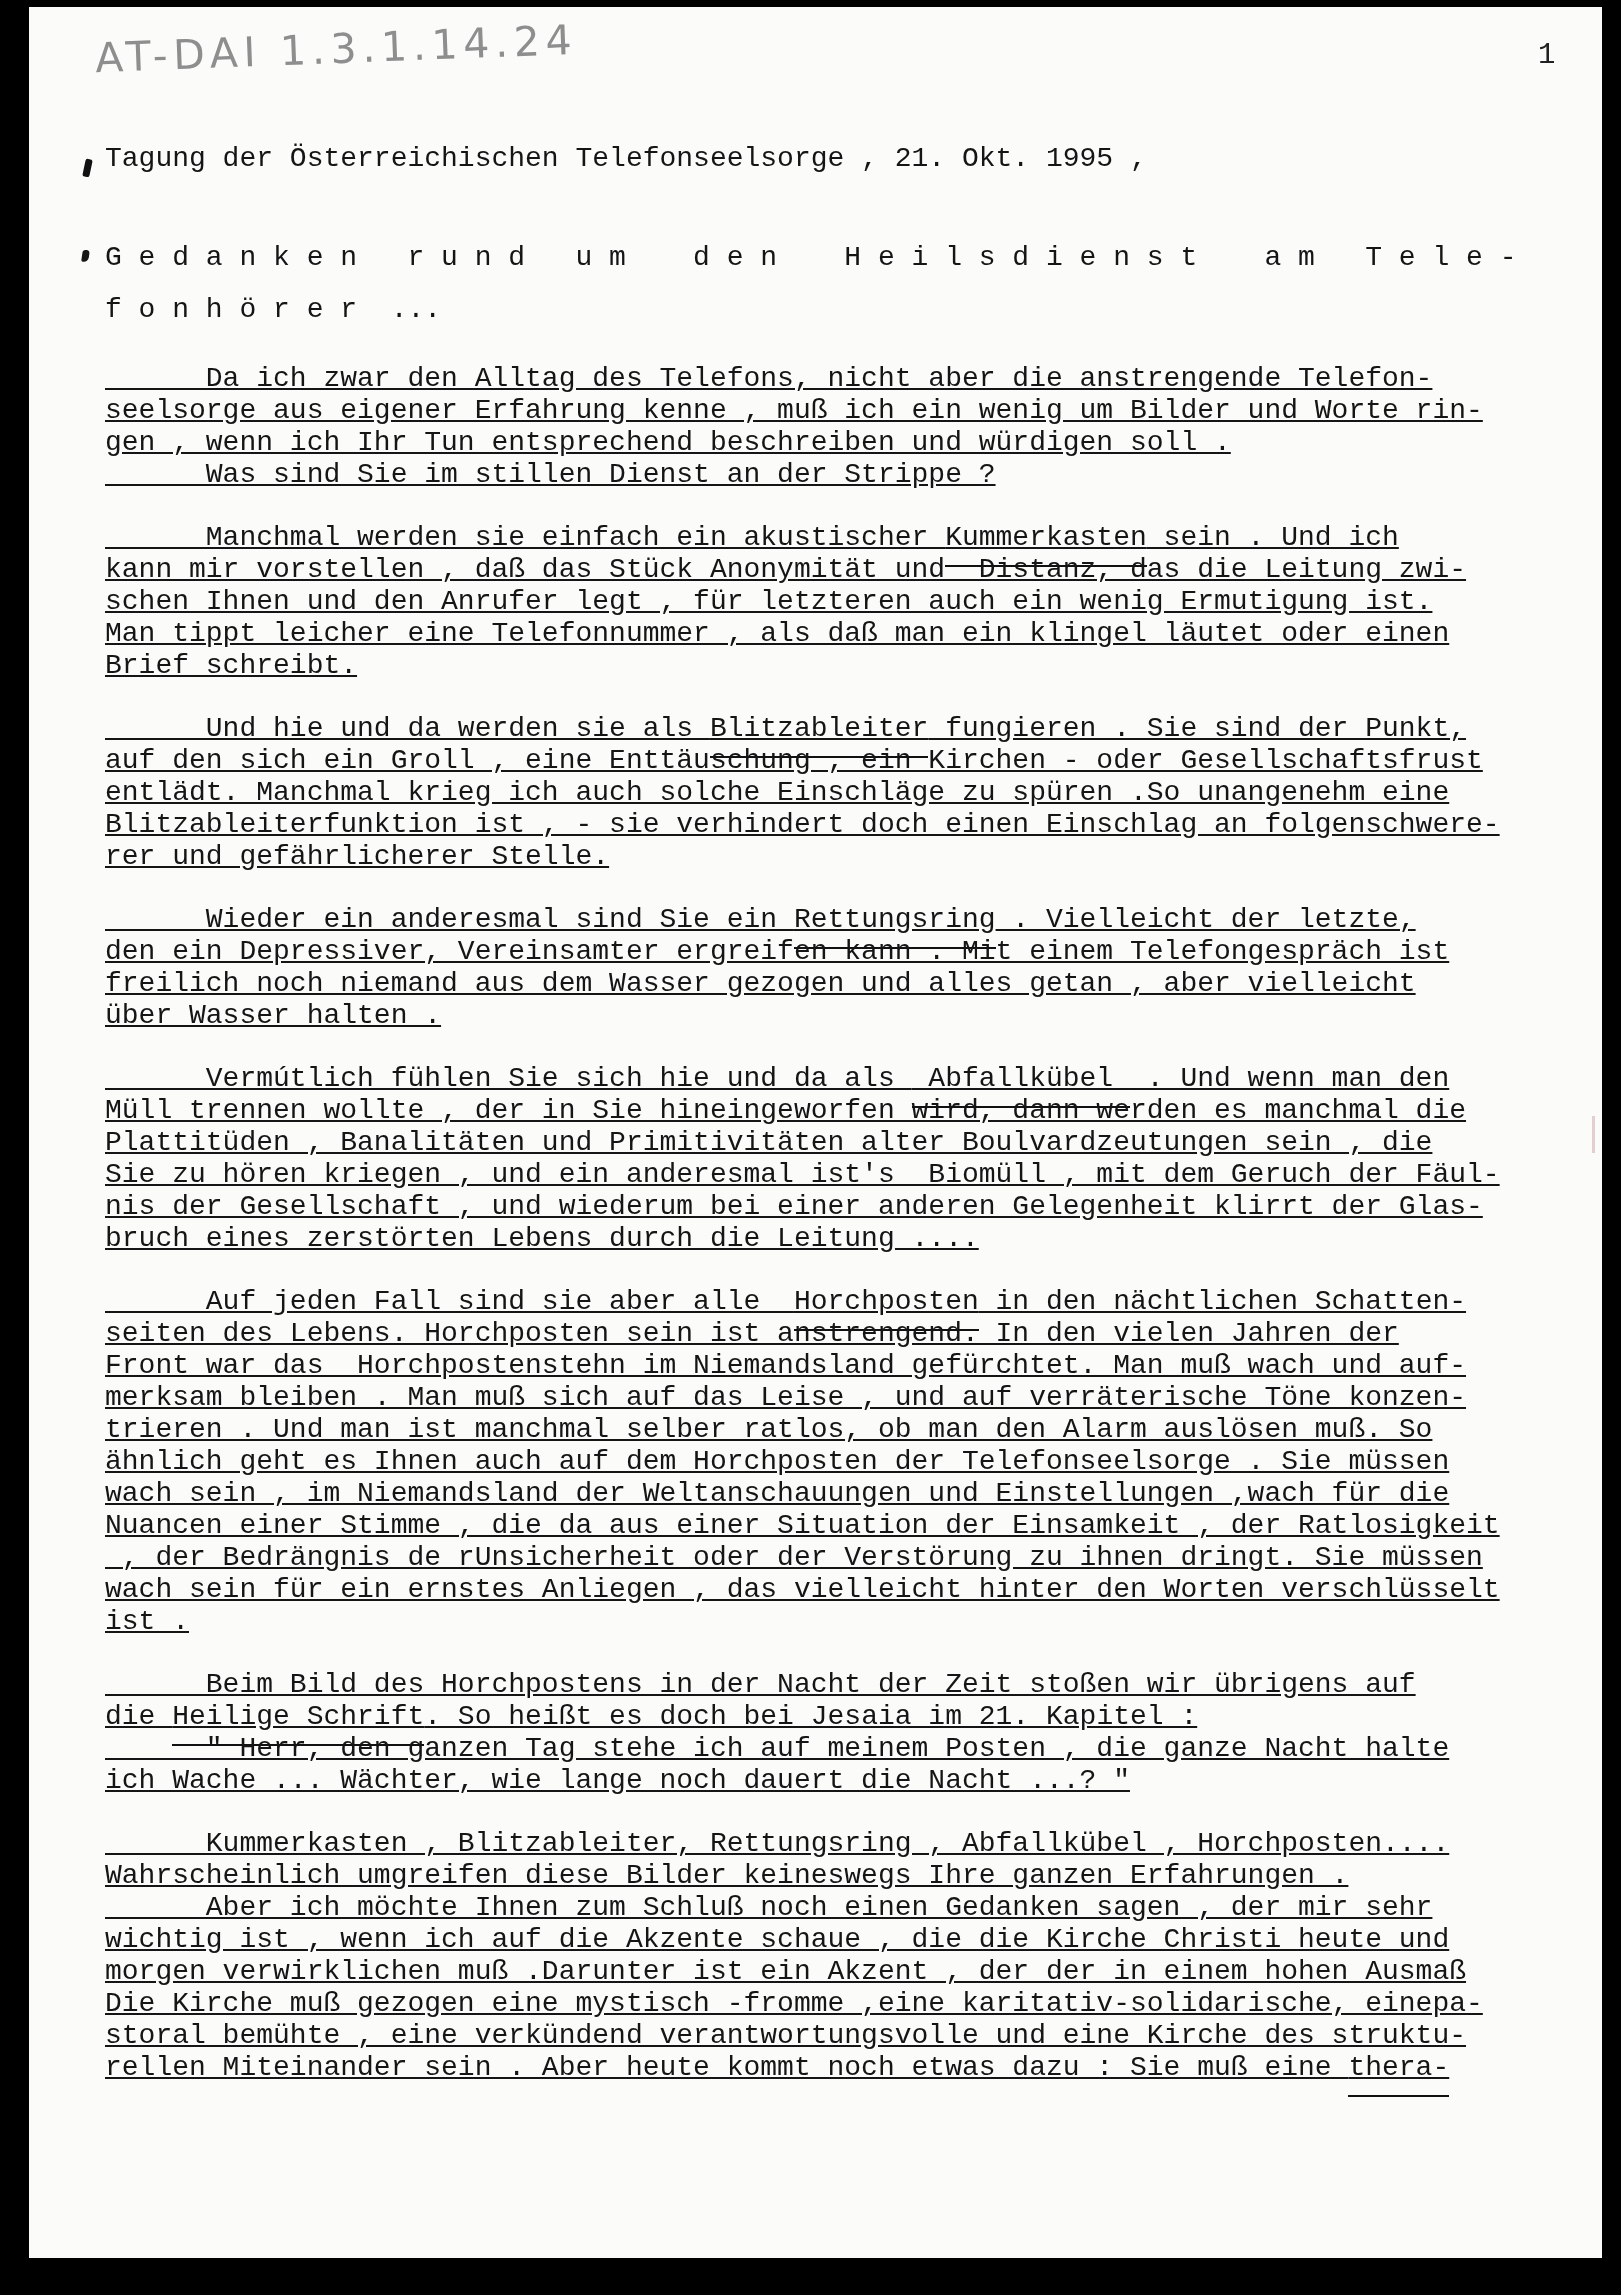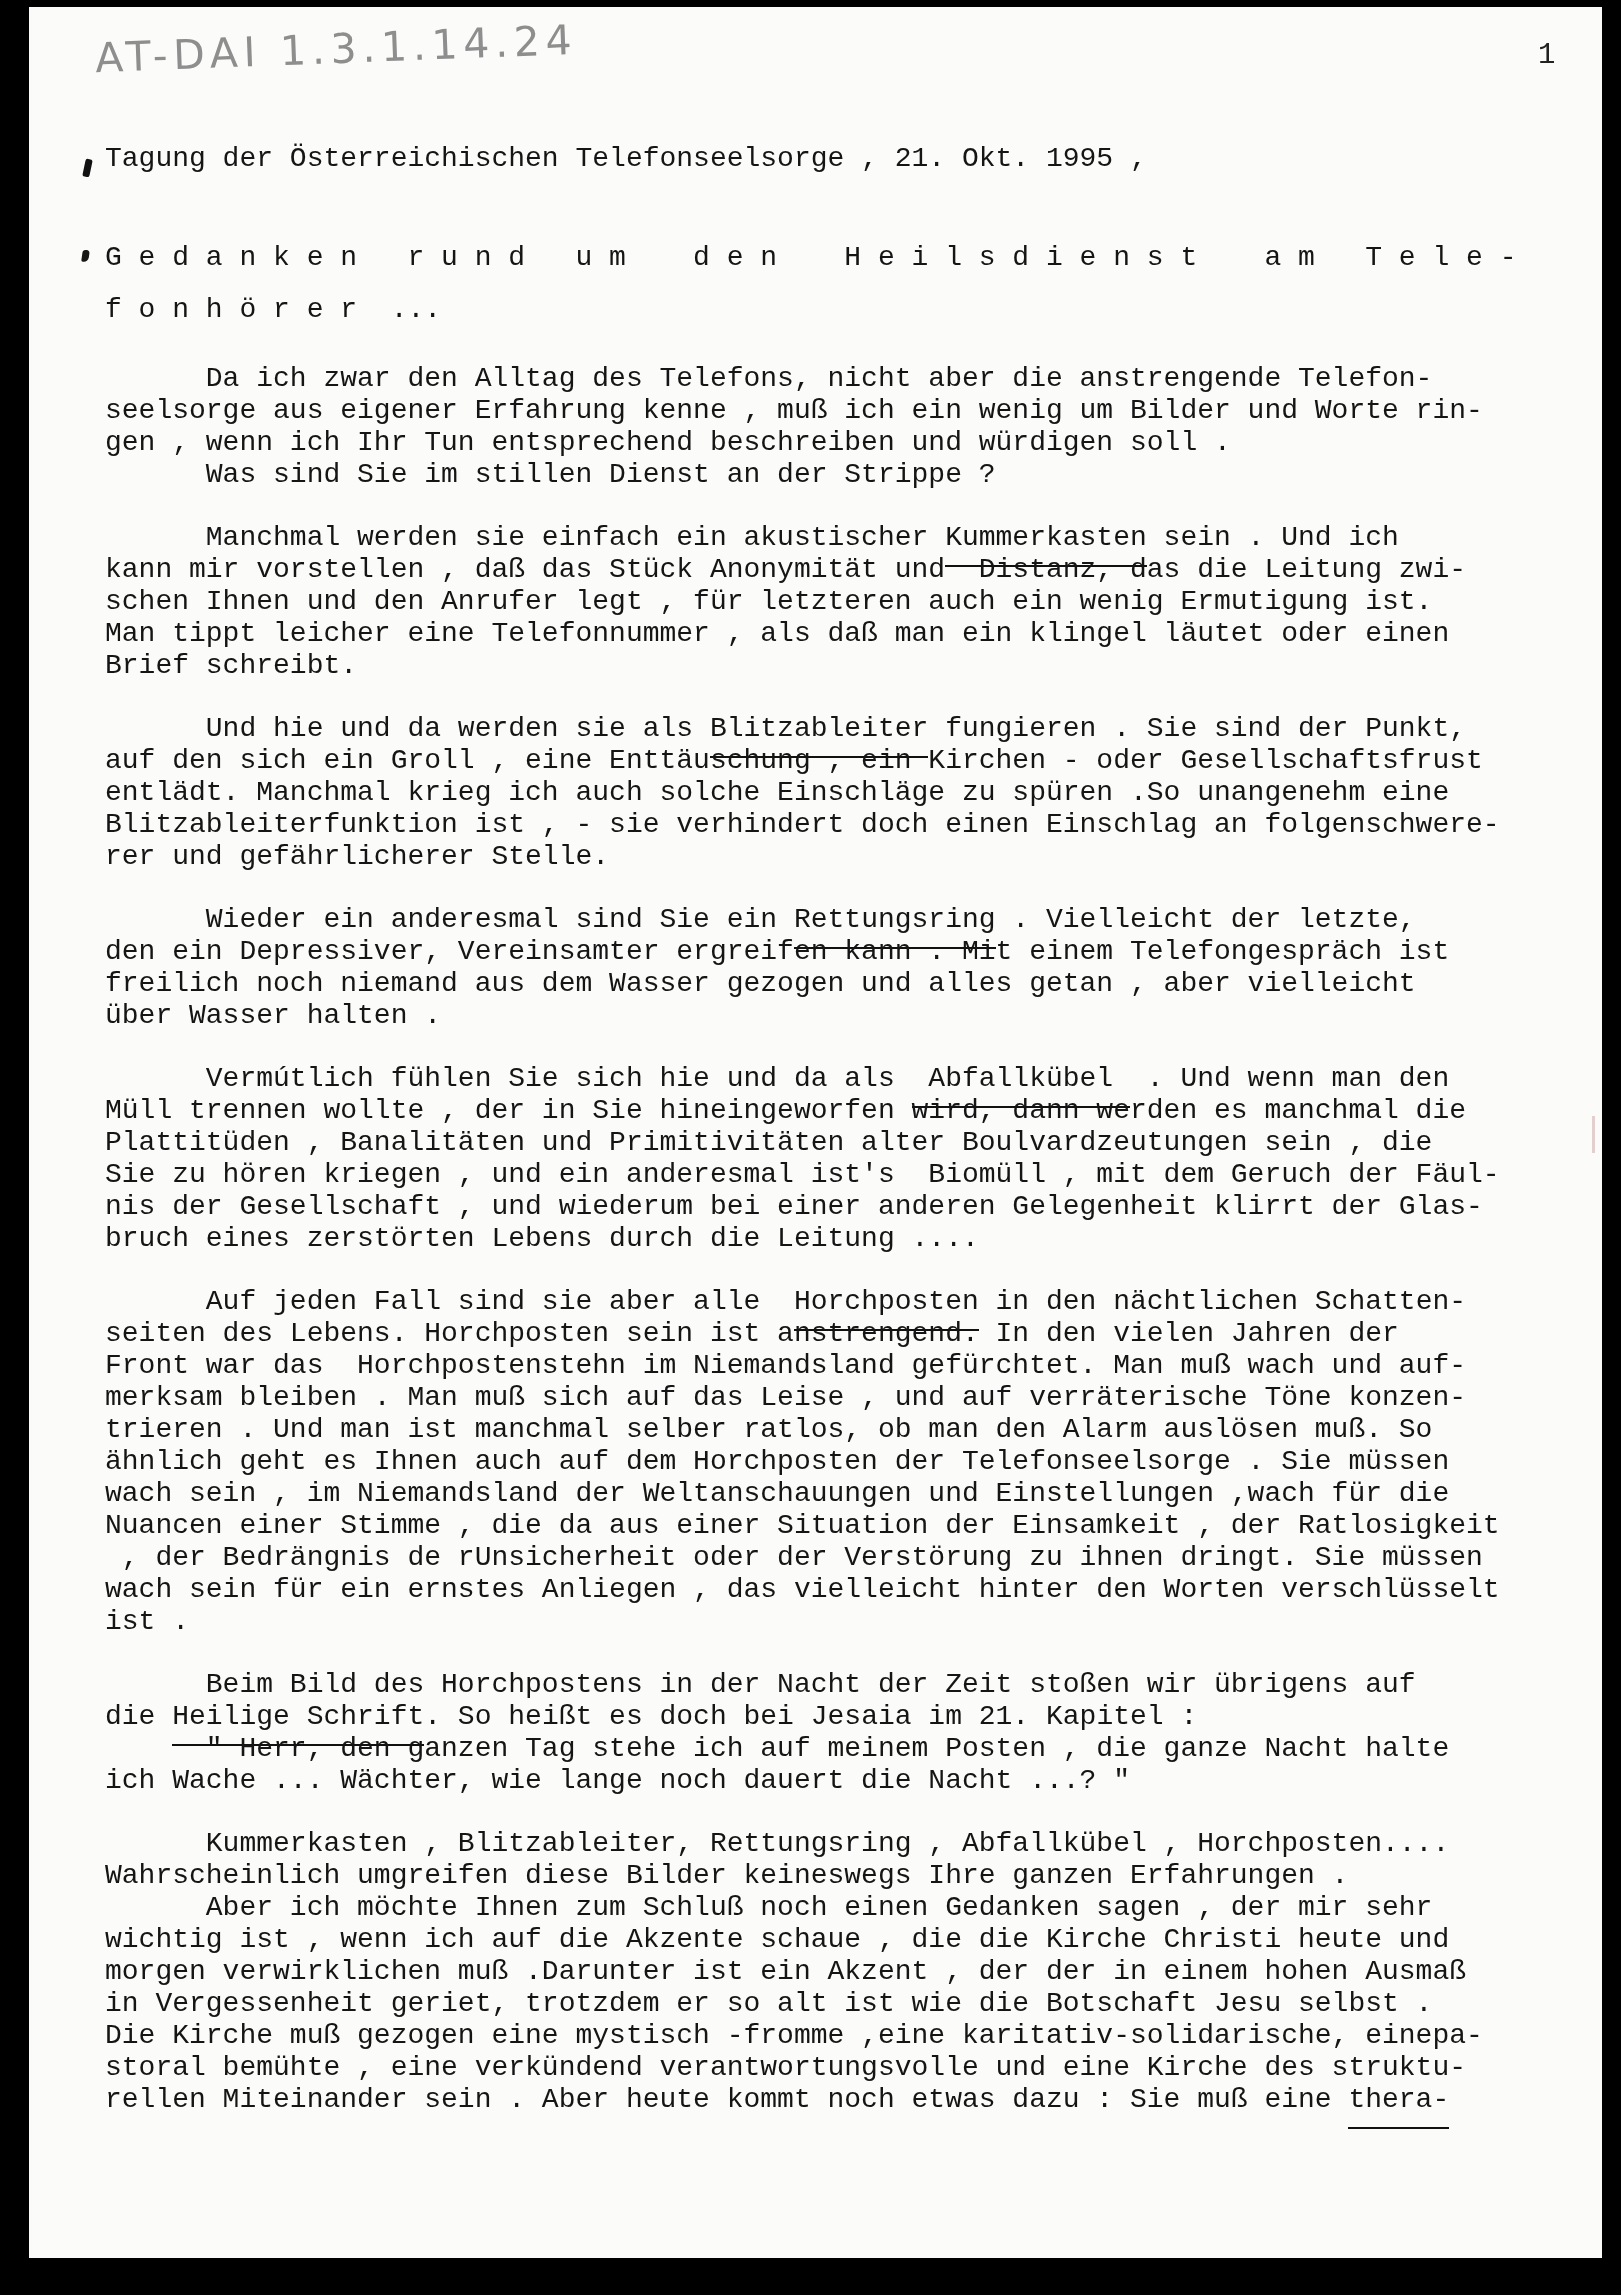--- a/index.html
+++ b/index.html
@@ -20,21 +20,21 @@
   }
   .page-number{
     position:absolute;left:1509px;top:32px;
     font-size:29px;color:#222;
   }
   .content{position:absolute;left:76px;top:136px;width:1491px;}
   .title{
     font-size:28px;line-height:32px;white-space:pre;margin:0 0 57px 0;
   }
   .heading{font-size:28px;line-height:52px;white-space:pre;margin:0;}
-  .doc-body{margin-top:27.6px;}
+  .doc-body{margin-top:27.6px;text-decoration:underline;}
   .para{margin:0 0 31px 0;}
   .para:last-child{margin-bottom:8px;}
   .line{font-size:28px;line-height:32px;white-space:pre;}
   .u{border-bottom:2.4px solid #111;padding-bottom:12px;}
   .speck1{position:absolute;left:55px;top:152px;width:7.3px;height:18px;background:#111;
     transform:rotate(12deg);border-radius:2.4px;}
   .speck2{position:absolute;left:53px;top:243px;width:7.3px;height:12px;background:#161616;
     transform:rotate(8deg);border-radius:3.2px 3.2px 4.9px 1.6px;}
   .crease{position:absolute;left:1563px;top:1109px;width:3.2px;height:37px;background:#e4cfcf;}
 </style>
@@ -105,21 +105,20 @@
           <div class="line">die <span class="u">Heilige Schrift</span>. So heißt es doch bei Jesaia im 21. Kapitel :</div>
           <div class="line">      " Herr, den ganzen Tag stehe ich auf meinem Posten , die ganze Nacht halte</div>
           <div class="line">ich Wache ... Wächter, wie lange noch dauert die Nacht ...? "</div>
         </div>
         <div class="para">
           <div class="line">      Kummerkasten , Blitzableiter, Rettungsring , Abfallkübel , Horchposten....</div>
           <div class="line">Wahrscheinlich umgreifen diese Bilder keineswegs Ihre ganzen Erfahrungen .</div>
           <div class="line">      Aber ich möchte Ihnen zum Schluß noch einen Gedanken sagen , der mir sehr</div>
           <div class="line">wichtig ist , wenn ich auf die Akzente schaue , die die Kirche Christi heute und</div>
           <div class="line">morgen verwirklichen muß .Darunter ist ein Akzent , der der in einem hohen Ausmaß</div>
-          <div class="line">in Vergessenheit geriet, trotzdem er so alt ist wie die Botschaft Jesu selbst .</div>
           <div class="line">Die Kirche muß gezogen eine mystisch -fromme ,eine karitativ-solidarische, einepa-</div>
           <div class="line">storal bemühte , eine verkündend verantwortungsvolle und eine Kirche des struktu-</div>
           <div class="line">rellen Miteinander sein . Aber heute kommt noch etwas dazu : Sie muß eine <span class="u">thera-</span></div>
         </div>
       </div>
   </div>
 </div>
 
 
 </body></html>

